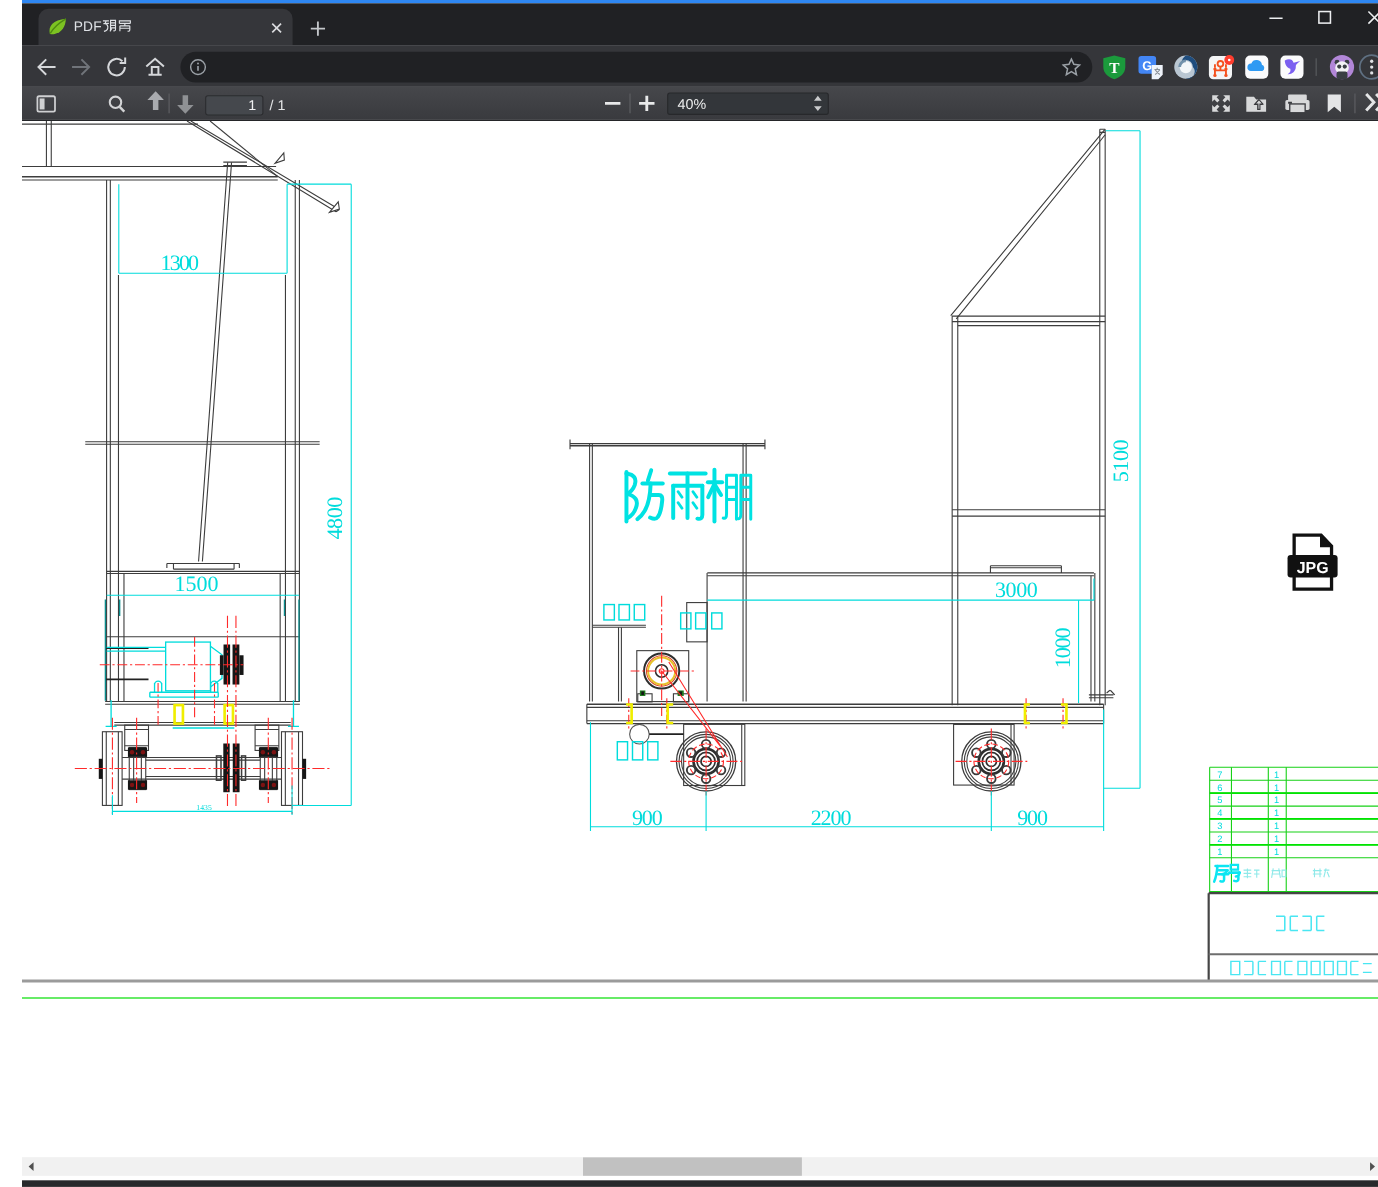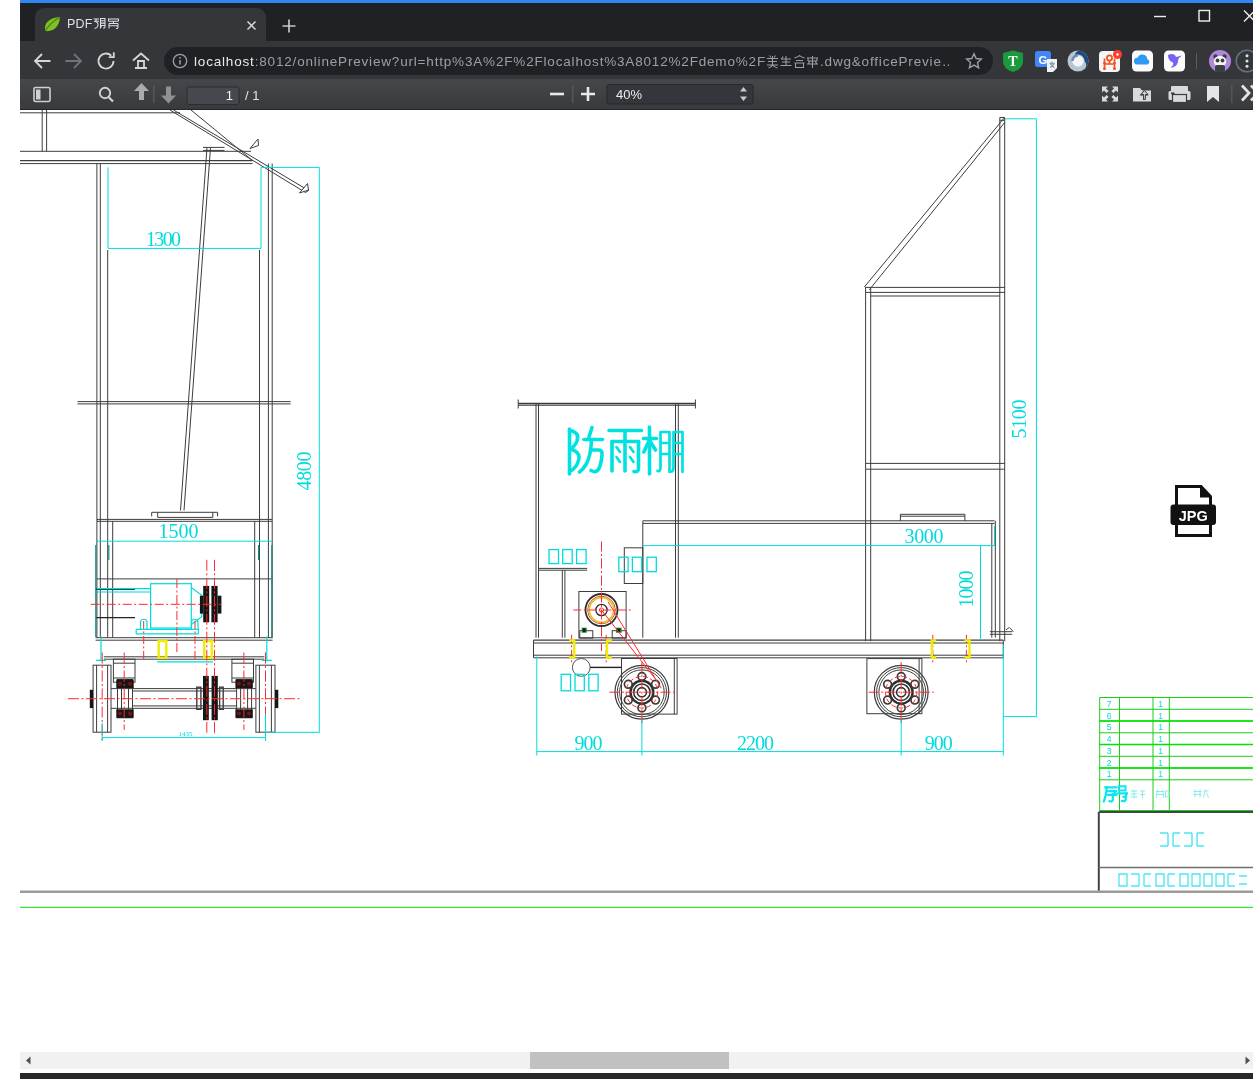--- a/index.html
+++ b/index.html
@@ -60,28 +60,20 @@
       <path d="M106,17 V10 h6 v7 M103,17 h12 M101,9.5 L109,2.5 L117,9.5"></path>
     </g>
   </svg>
 
   <div class="abs" style="left:144px;top:47px;width:829px;height:28px;background:#202124;border-radius:14px"></div>
   <svg class="abs" style="left:152px;top:53px" width="16" height="16" viewBox="0 0 16 16">
     <circle cx="8" cy="8" r="6.7" fill="none" stroke="#9aa0a6" stroke-width="1.3"></circle>
     <path d="M8,7 V11.4" stroke="#9aa0a6" stroke-width="1.5"></path>
     <circle cx="8" cy="4.8" r="0.9" fill="#9aa0a6"></circle>
   </svg>
-  <div class="abs" style="left:174px;top:54px;font-size:13.5px;color:#9aa0a6;white-space:nowrap;width:755px;overflow:hidden;letter-spacing:0.82px"><span style="color:#e8eaed">localhost</span>:8012/onlinePreview?url=http%3A%2F%2Flocalhost%3A8012%2Fdemo%2F<svg width="54" height="14" viewBox="0 0 54 14" style="vertical-align:-2.5px">
-        <g stroke="#9aa0a6" stroke-width="1.05" fill="none">
-          <path d="M1,3.5 H12 M2,6.5 H11 M1,10 H12 M6.5,1 V10 M6.5,10 Q5,12.5 2.5,13 M6.5,10 Q8.5,12.5 11.5,13 M3.5,0.5 L5,2.5 M9.5,0.5 L8,2.5"></path>
-          <path d="M15,4 H25 M16,7 H24 M14.5,10.5 H25.5 M20,1 V10.5 M17,1.5 L15.5,4"></path>
-          <path d="M28.5,3 Q32,2 33.5,0.5 Q35,2 38.5,3 M30,5.5 H37 M28.5,8 H38.5 M29.5,8 V12.5 H37.5 V8"></path>
-          <path d="M41,3 H52 M42,6 H51 M42,3 V6 M51,3 V6 M41,9 H52 M46.5,1 V13 M43.5,6 L42.5,9 M49.5,6 L50.5,9"></path>
-        </g>
-      </svg>.dwg&amp;officePrevie…</div>
 
   <svg class="abs" style="left:945px;top:52px" width="18" height="18" viewBox="0 0 18 18">
     <path d="M9,1.7 L11.2,6.5 L16.4,7.1 L12.5,10.6 L13.6,15.8 L9,13.1 L4.4,15.8 L5.5,10.6 L1.6,7.1 L6.8,6.5 Z" fill="none" stroke="#9aa0a6" stroke-width="1.4"></path>
   </svg>
 
   <svg class="abs" style="left:981px;top:49px" width="24" height="24" viewBox="0 0 24 24">
     <path d="M12,1.5 L22,4 V12 C22,18 17,21.5 12,23 C7,21.5 2,18 2,12 V4 Z" fill="#1b9a3c"></path>
     <text x="12" y="17" font-size="14" font-weight="bold" fill="#fff" text-anchor="middle" font-family="Liberation Serif,serif">T</text>
   </svg>
   <svg class="abs" style="left:1014px;top:49px" width="24" height="24" viewBox="0 0 24 24">

